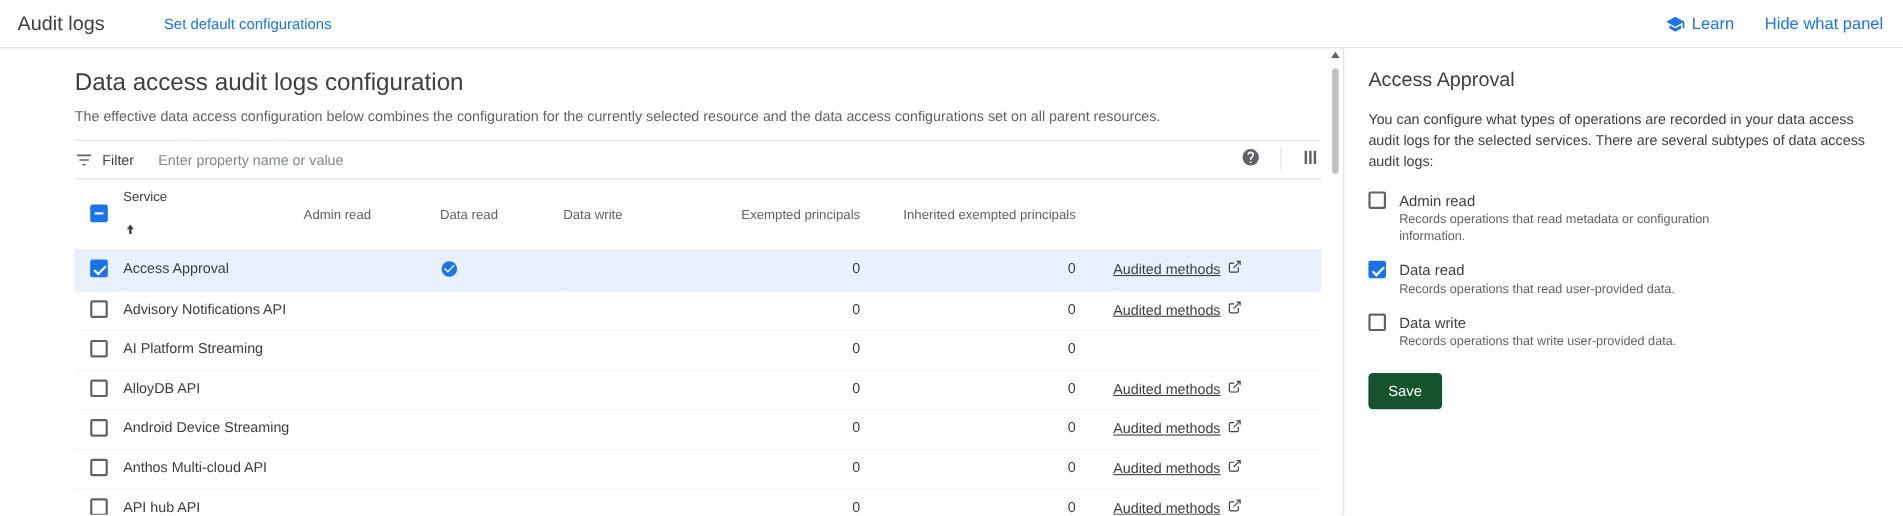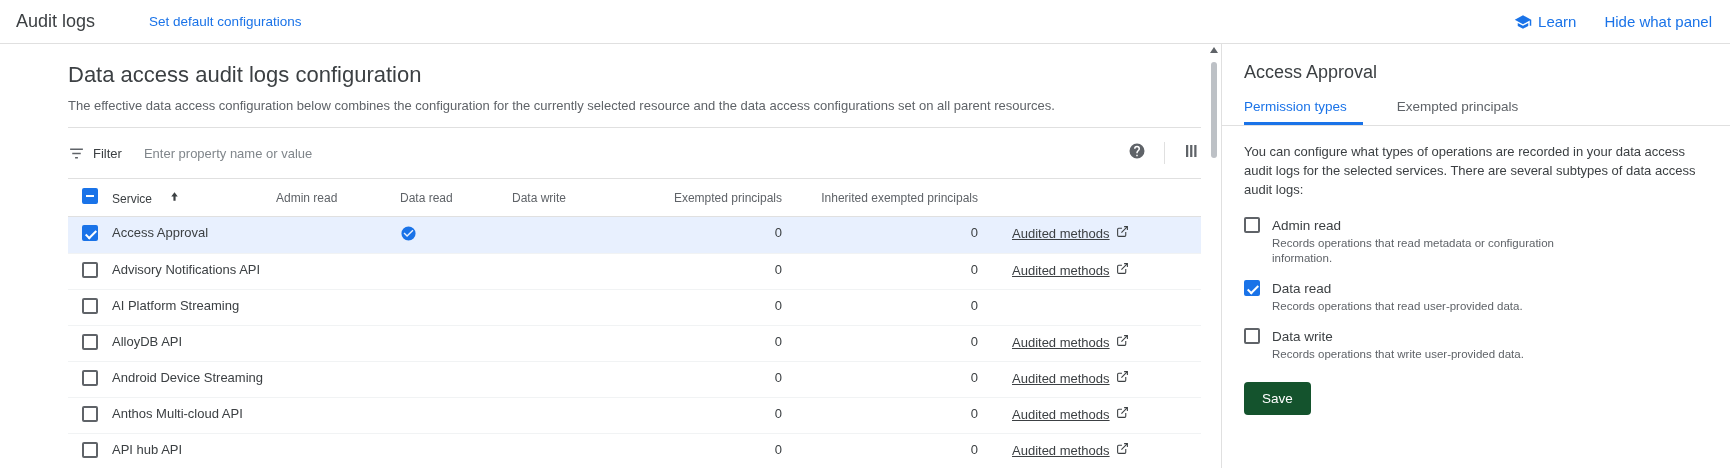--- a/index.html
+++ b/index.html
@@ -91,21 +91,21 @@
     font-size: 13px;
     color: #5f6368;
     margin: 0 0 14px 0;
   }
 
   
   .filter-bar {
     margin: 0 20px;
     border-top: 1px solid #e0e0e0;
     border-bottom: 1px solid #e0e0e0;
-    height: 52px;
+    height: 36px;
     display: flex;
     align-items: center;
     box-sizing: border-box;
   }
   .filter-icon { margin-right: 8px; display:flex; align-items:center;}
   .filter-label {
     font-size: 13px;
     color: #3c4043;
     margin-right: 20px;
   }
@@ -162,21 +162,21 @@
   .col-adminread { width: 124px; }
   .col-dataread { width: 112px; }
   .col-datawrite { width: 144px; }
   .col-exempt { width: 160px; }
   .col-inherit { width: 196px; }
   .col-methods { width: auto; }
 
   .num { text-align: right; padding-right: 34px !important; }
   th.num { text-align: right; padding-right: 34px; }
 
-  .sort-hdr { display: inline-flex; align-items: flex-end; gap: 16px; color:#3c4043; }
+  .sort-hdr { display: inline-flex; align-items: flex-start; gap: 16px; color:#3c4043;flex-direction:column; }
 
   
   .cb {
     width: 16px; height: 16px;
     border: 2px solid #5f6368;
     border-radius: 2px;
     box-sizing: border-box;
     display: inline-block;
     position: relative;
     cursor: pointer;
@@ -581,24 +581,20 @@
               <path d="M4 0l4 6H0z"></path>
             </svg>
         </span>
         <div class="thumb"></div>
       </div>
     </div>
 
     <div class="right-pane">
       <div class="rp-title">Access Approval</div>
 
-      <div class="rp-tabs">
-        <div class="rp-tab active">Permission types</div>
-        <div class="rp-tab">Exempted principals</div>
-      </div>
 
       <div class="rp-body">
         <p class="rp-desc">You can configure what types of operations are recorded in your data access audit logs for the selected services. There are several subtypes of data access audit logs:</p>
 
         <div class="opt-row">
           <span class="cb"></span>
           <div class="opt-text">
             <div class="opt-title">Admin read</div>
             <div class="opt-sub">Records operations that read metadata or configuration information.</div>
           </div>

